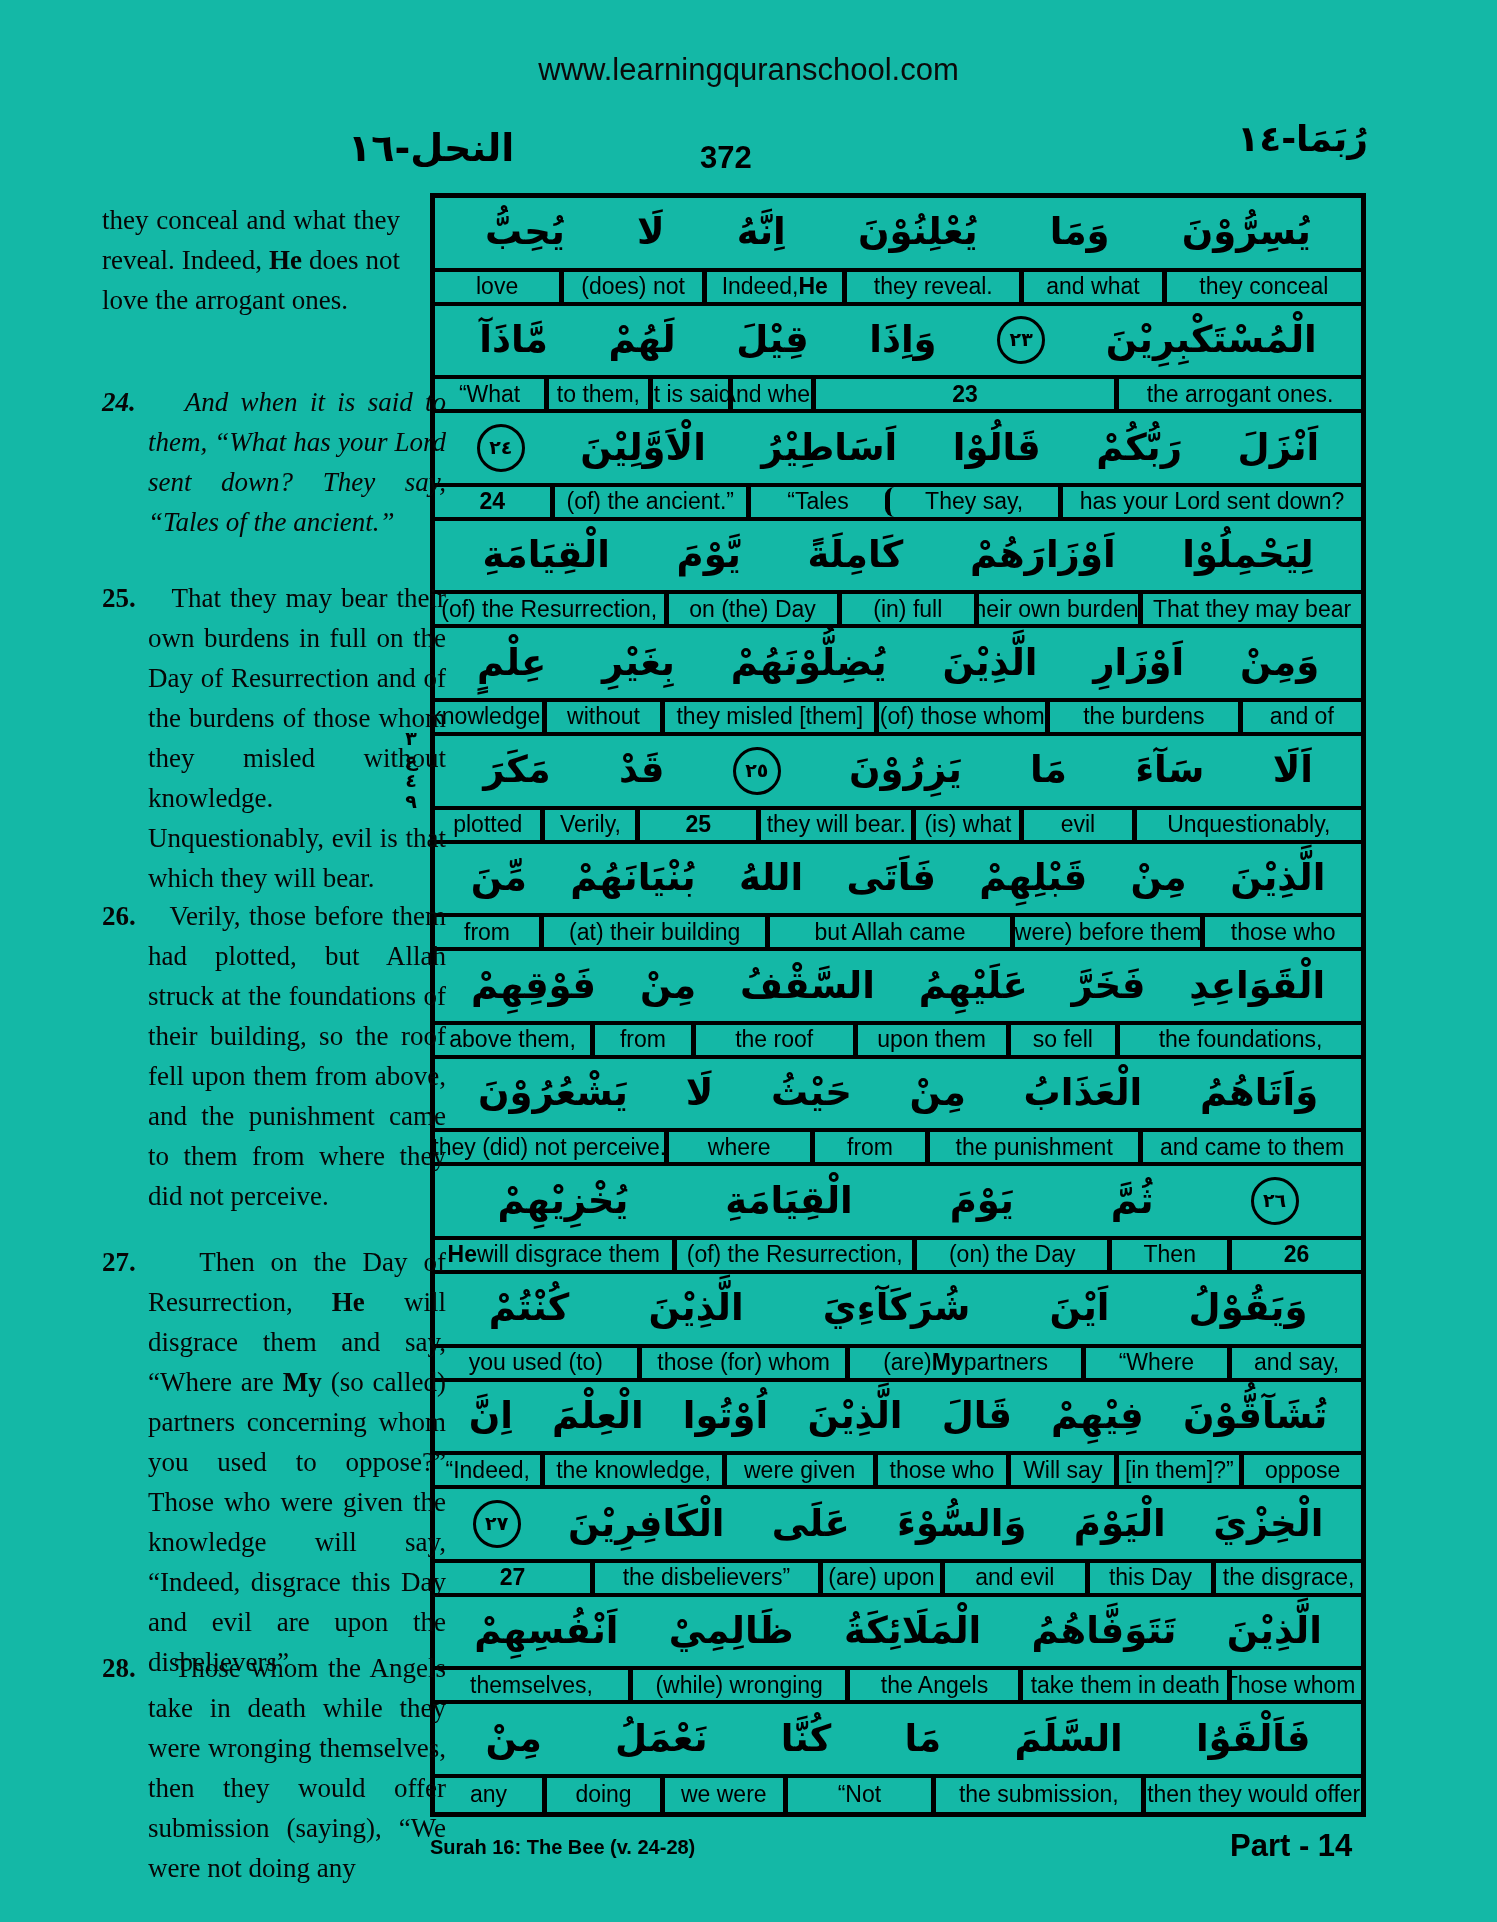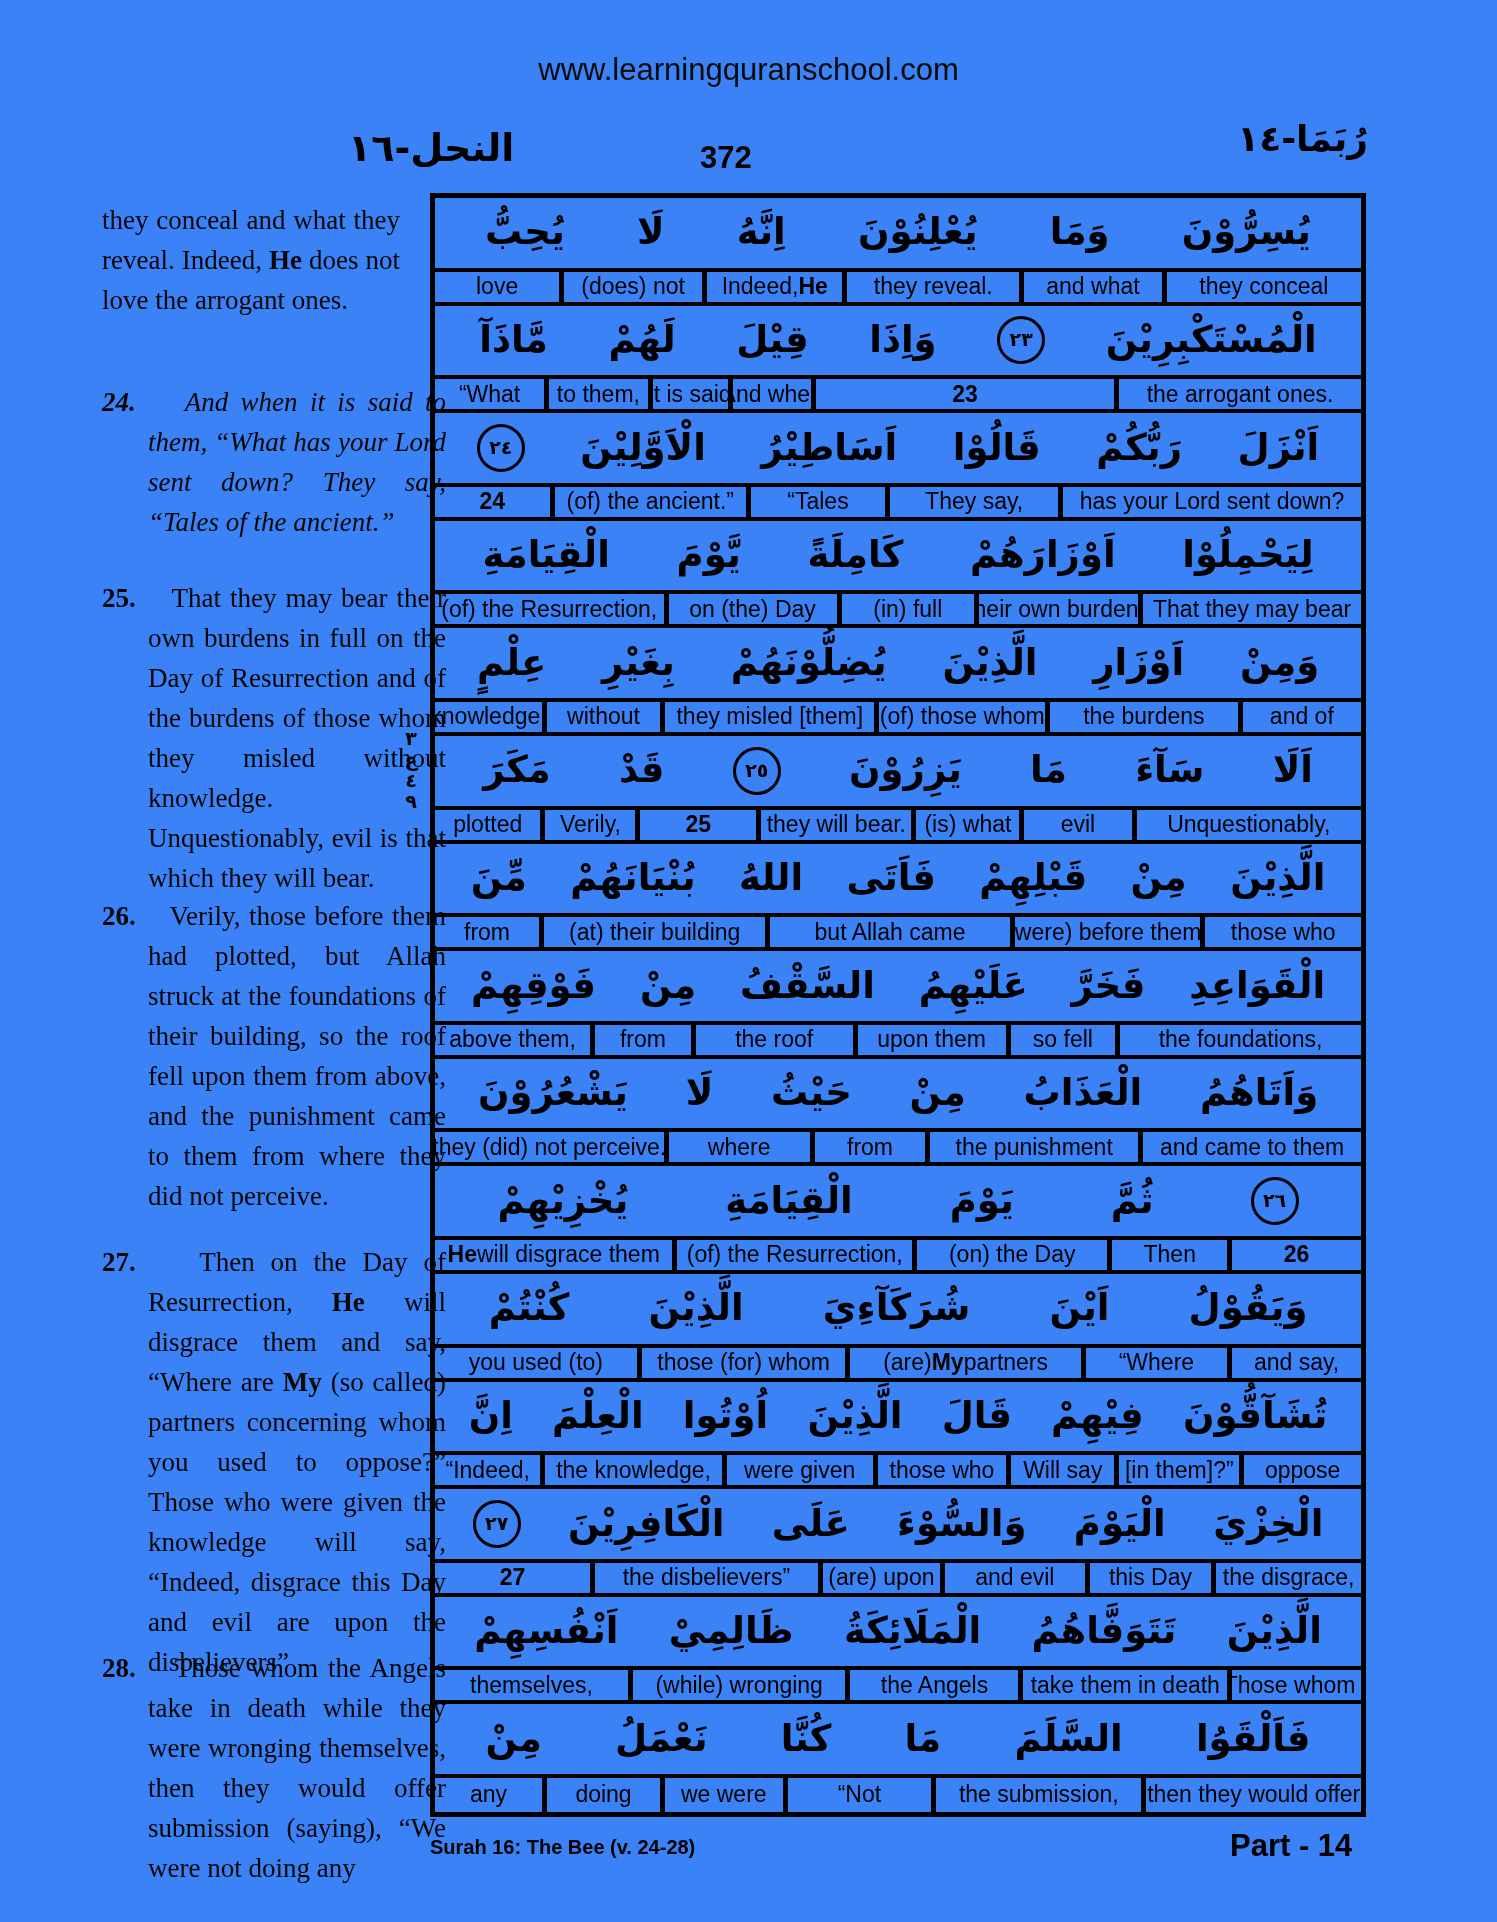--- a/index.html
+++ b/index.html
@@ -1,16 +1,16 @@
 <!DOCTYPE html>
 <html><head>
 <meta charset="utf-8">
 <style>
   html,body{margin:0;padding:0;background:#e8e8e8;}
-  #page{position:relative;width:1497px;height:1922px;background:#3b82f6;overflow:hidden;
+  #page{position:relative;width:1497px;height:1922px;background:#14b8a6;overflow:hidden;
         font-family:"Liberation Sans",sans-serif;color:#000;}
   .abs{position:absolute;}
   #url-header{top:52px;left:0;width:100%;text-align:center;font-size:31px;color:#0a0a0a;
               font-family:"Liberation Sans",sans-serif;}
   #surah-title{top:126px;left:348px;font-size:38px;font-weight:bold;direction:rtl;
                font-family:"DejaVu Sans",sans-serif;}
   #page-number{top:140px;left:700px;font-size:31px;font-weight:bold;}
   #juz-title{top:118px;left:1120px;width:248px;text-align:right;font-size:36px;font-weight:bold;
              direction:rtl;font-family:"DejaVu Sans",sans-serif;}
   
@@ -141,21 +141,21 @@
             <span></span>
             <b>24</b>
             <span></span>
           </div>
           <div style="flex-grow: 206; flex-basis: 0px;">
             <span>(of) the ancient.”</span>
           </div>
           <div style="flex-grow: 142; flex-basis: 0px;">
             <span>“Tales</span>
           </div>
-          <div style="flex-grow: 180; flex-basis: 0px;">
+          <div style="flex-grow: 180; flex-basis: 0px; border-radius: 9px;">
             <span>They say,</span>
           </div>
           <div style="flex-grow: 326; flex-basis: 0px;">
             <span>has your Lord sent down?</span>
           </div>
         </div>
       </div>
       <div class="pair">
         <div class="ar">
           <span>لِيَحْمِلُوْا</span>

